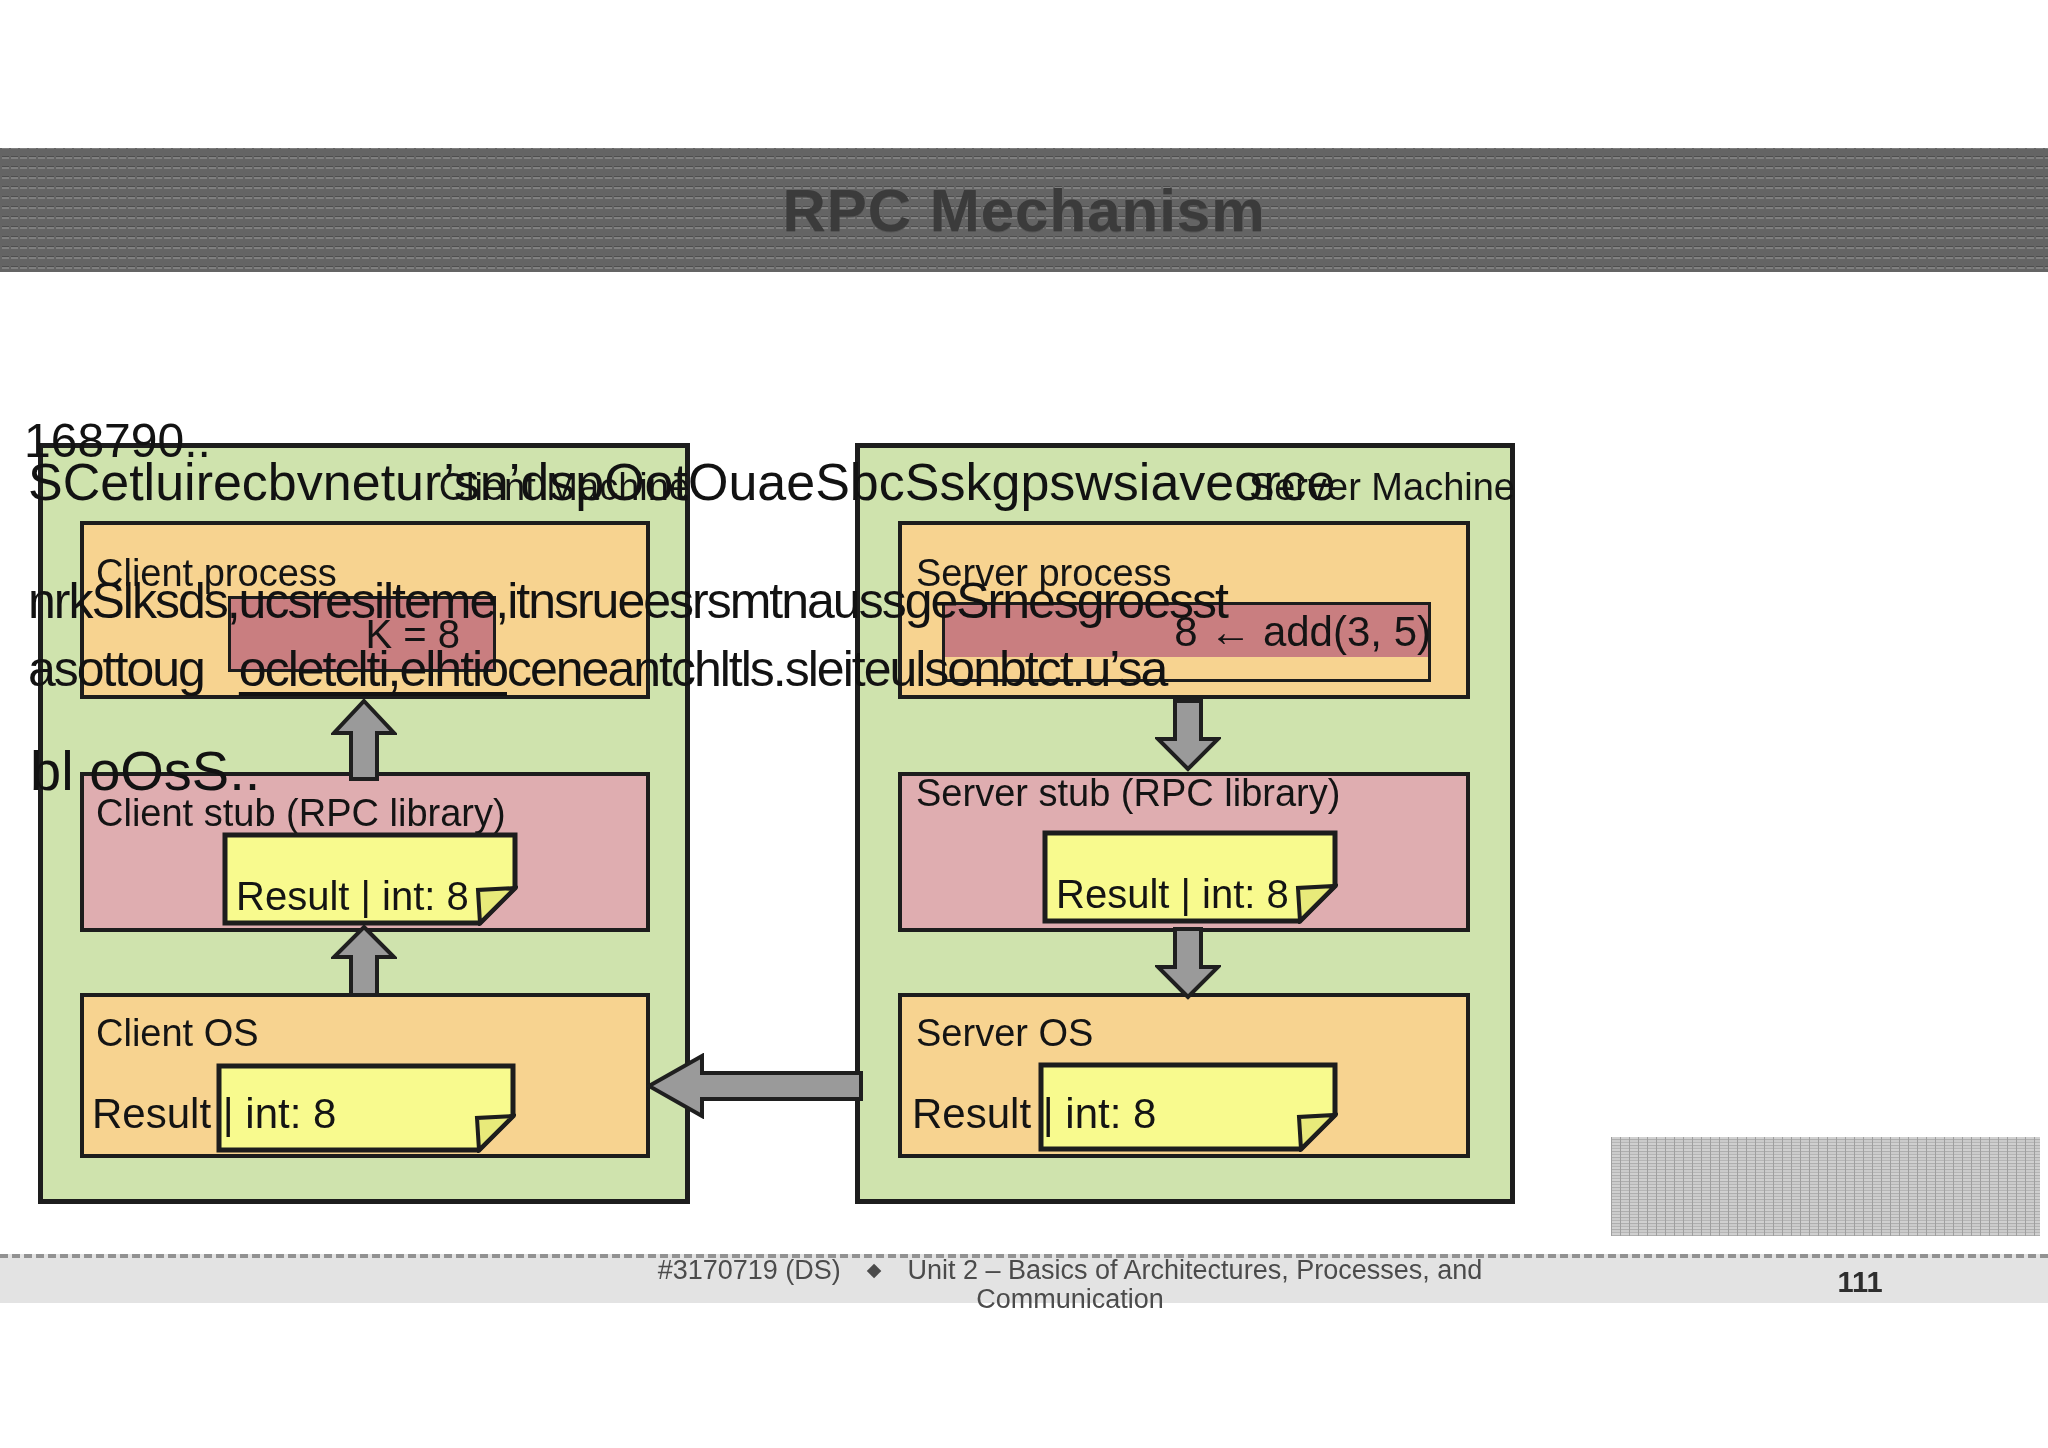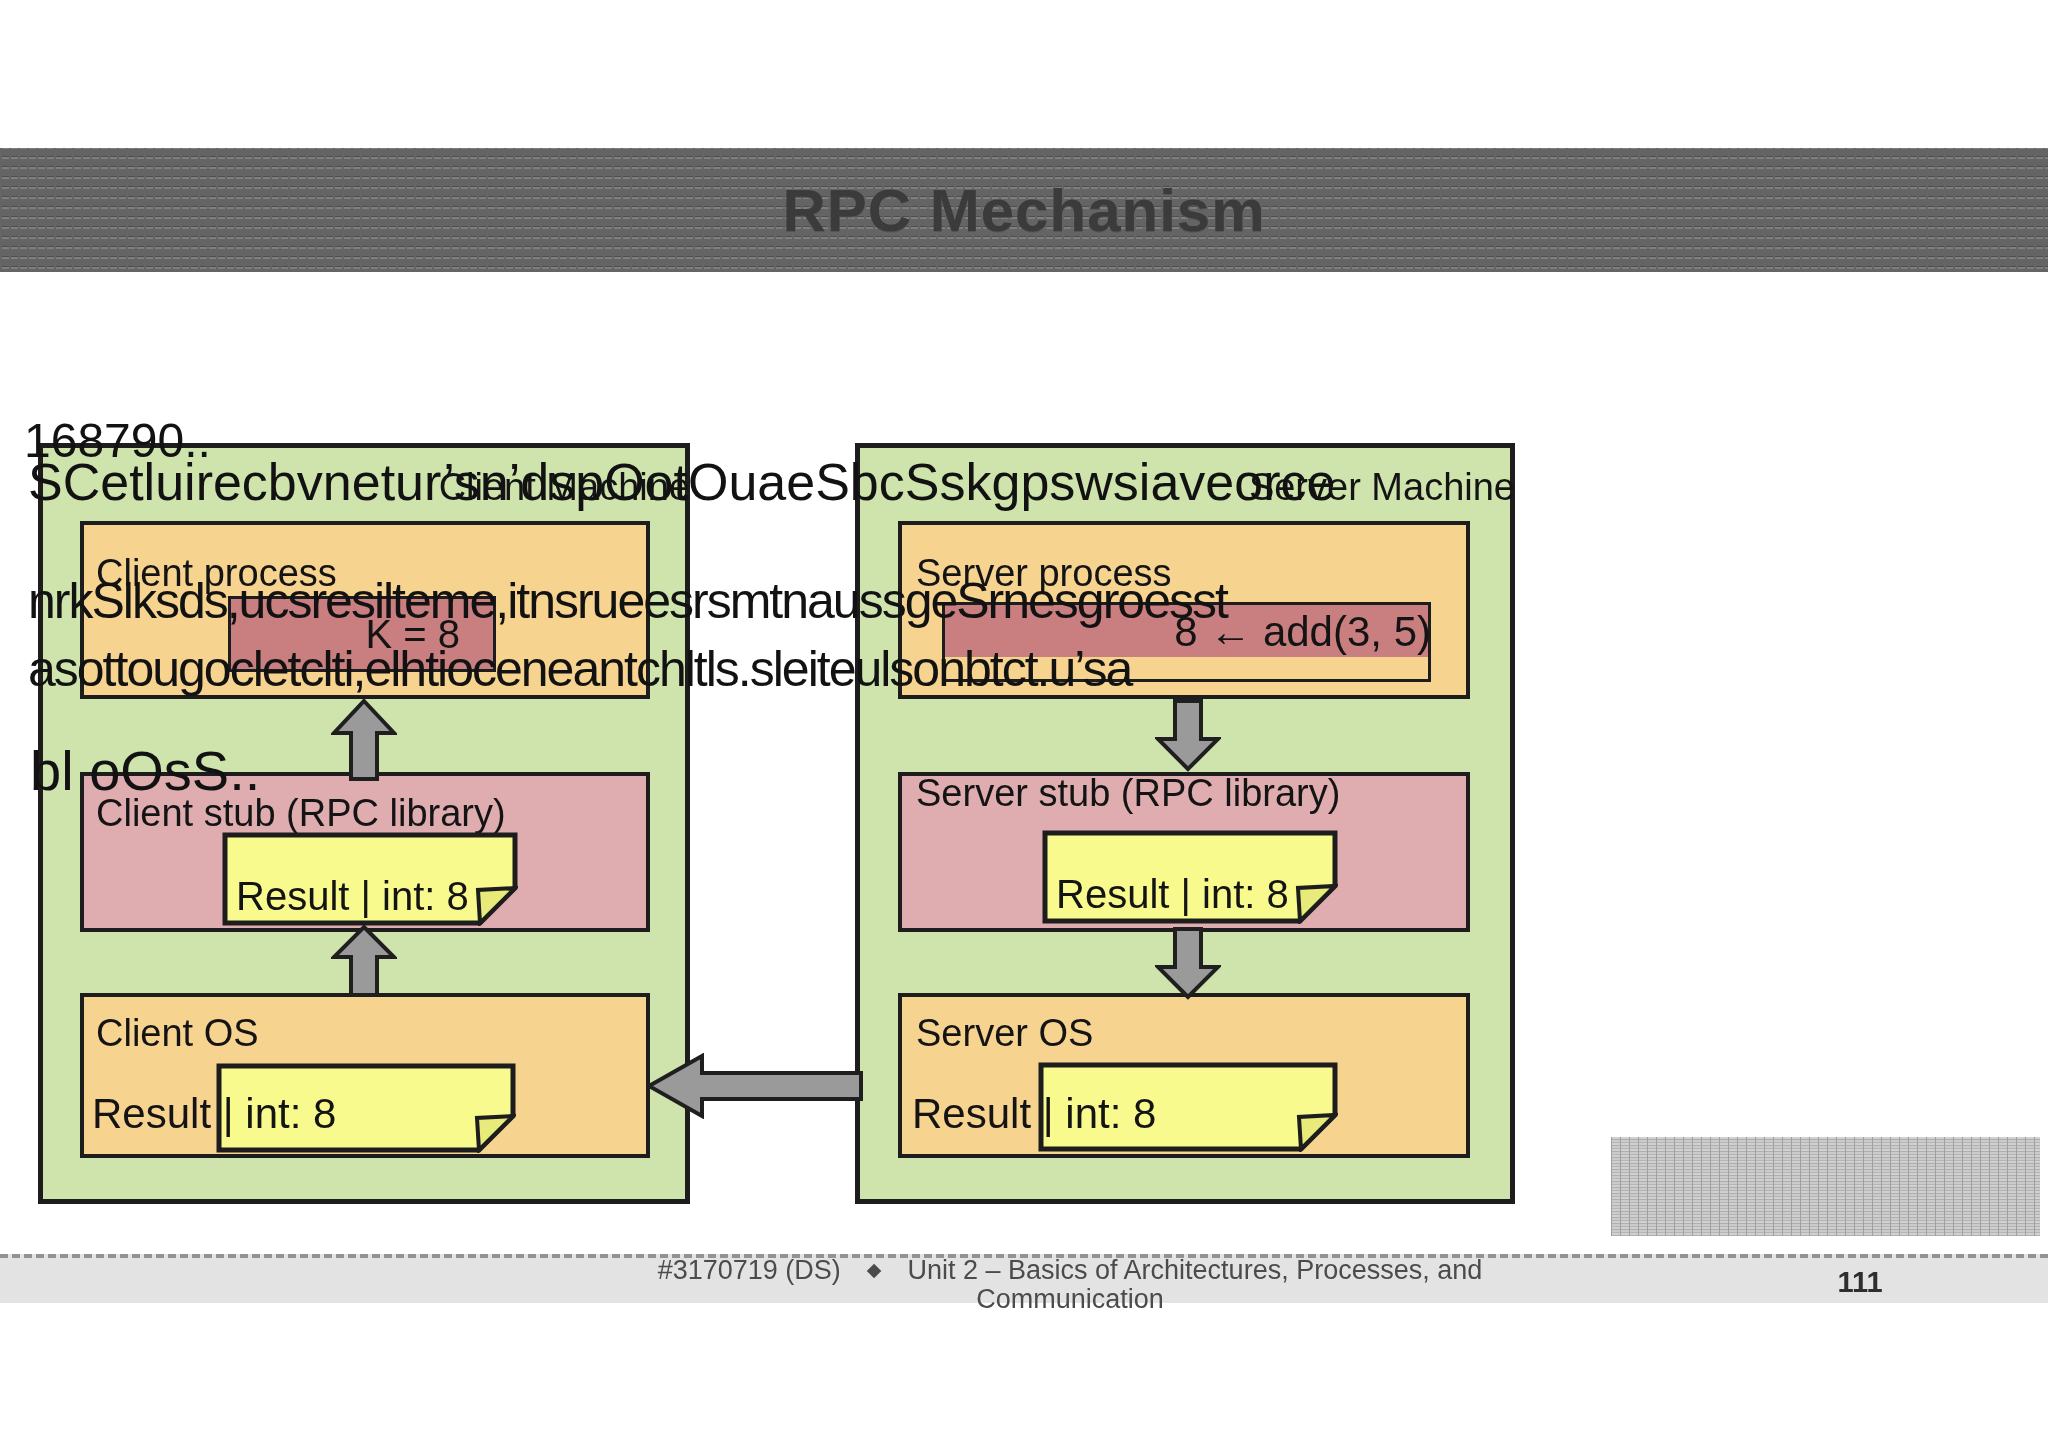--- a/index.html
+++ b/index.html
@@ -39,21 +39,21 @@
   .centered{text-align:right;}
 
   .note-text{font-size:40px;color:#141414;z-index:26;white-space:nowrap;text-align:right;}
   .red-text{font-size:40px;color:#141414;z-index:21;white-space:nowrap;}
 
   
   .garble{z-index:30;white-space:nowrap;color:#121212;}
   .g1{left:28px;top:452px;font-size:52px;}
   .g2{left:28px;top:572px;font-size:50px;letter-spacing:-2px;}
   .g3{left:28px;top:640px;font-size:50px;letter-spacing:-2px;}
-  .g3 .ul{text-decoration-thickness:4px;text-underline-offset:6px;}
+  .g3 .ul{text-decoration:underline;text-decoration-thickness:4px;text-underline-offset:6px;padding-left:35px;}
   .g4{left:30px;top:738px;font-size:56px;}
   .numbers{left:24px;top:384px;font-size:48px;z-index:30;white-space:nowrap;color:#121212;margin-top:29px;}
 
   
   .arrow{z-index:25;}
 
   
   .gray-block{
     left:1611px;top:1137px;width:429px;height:99px;
     background-color:#c6c6c6;

